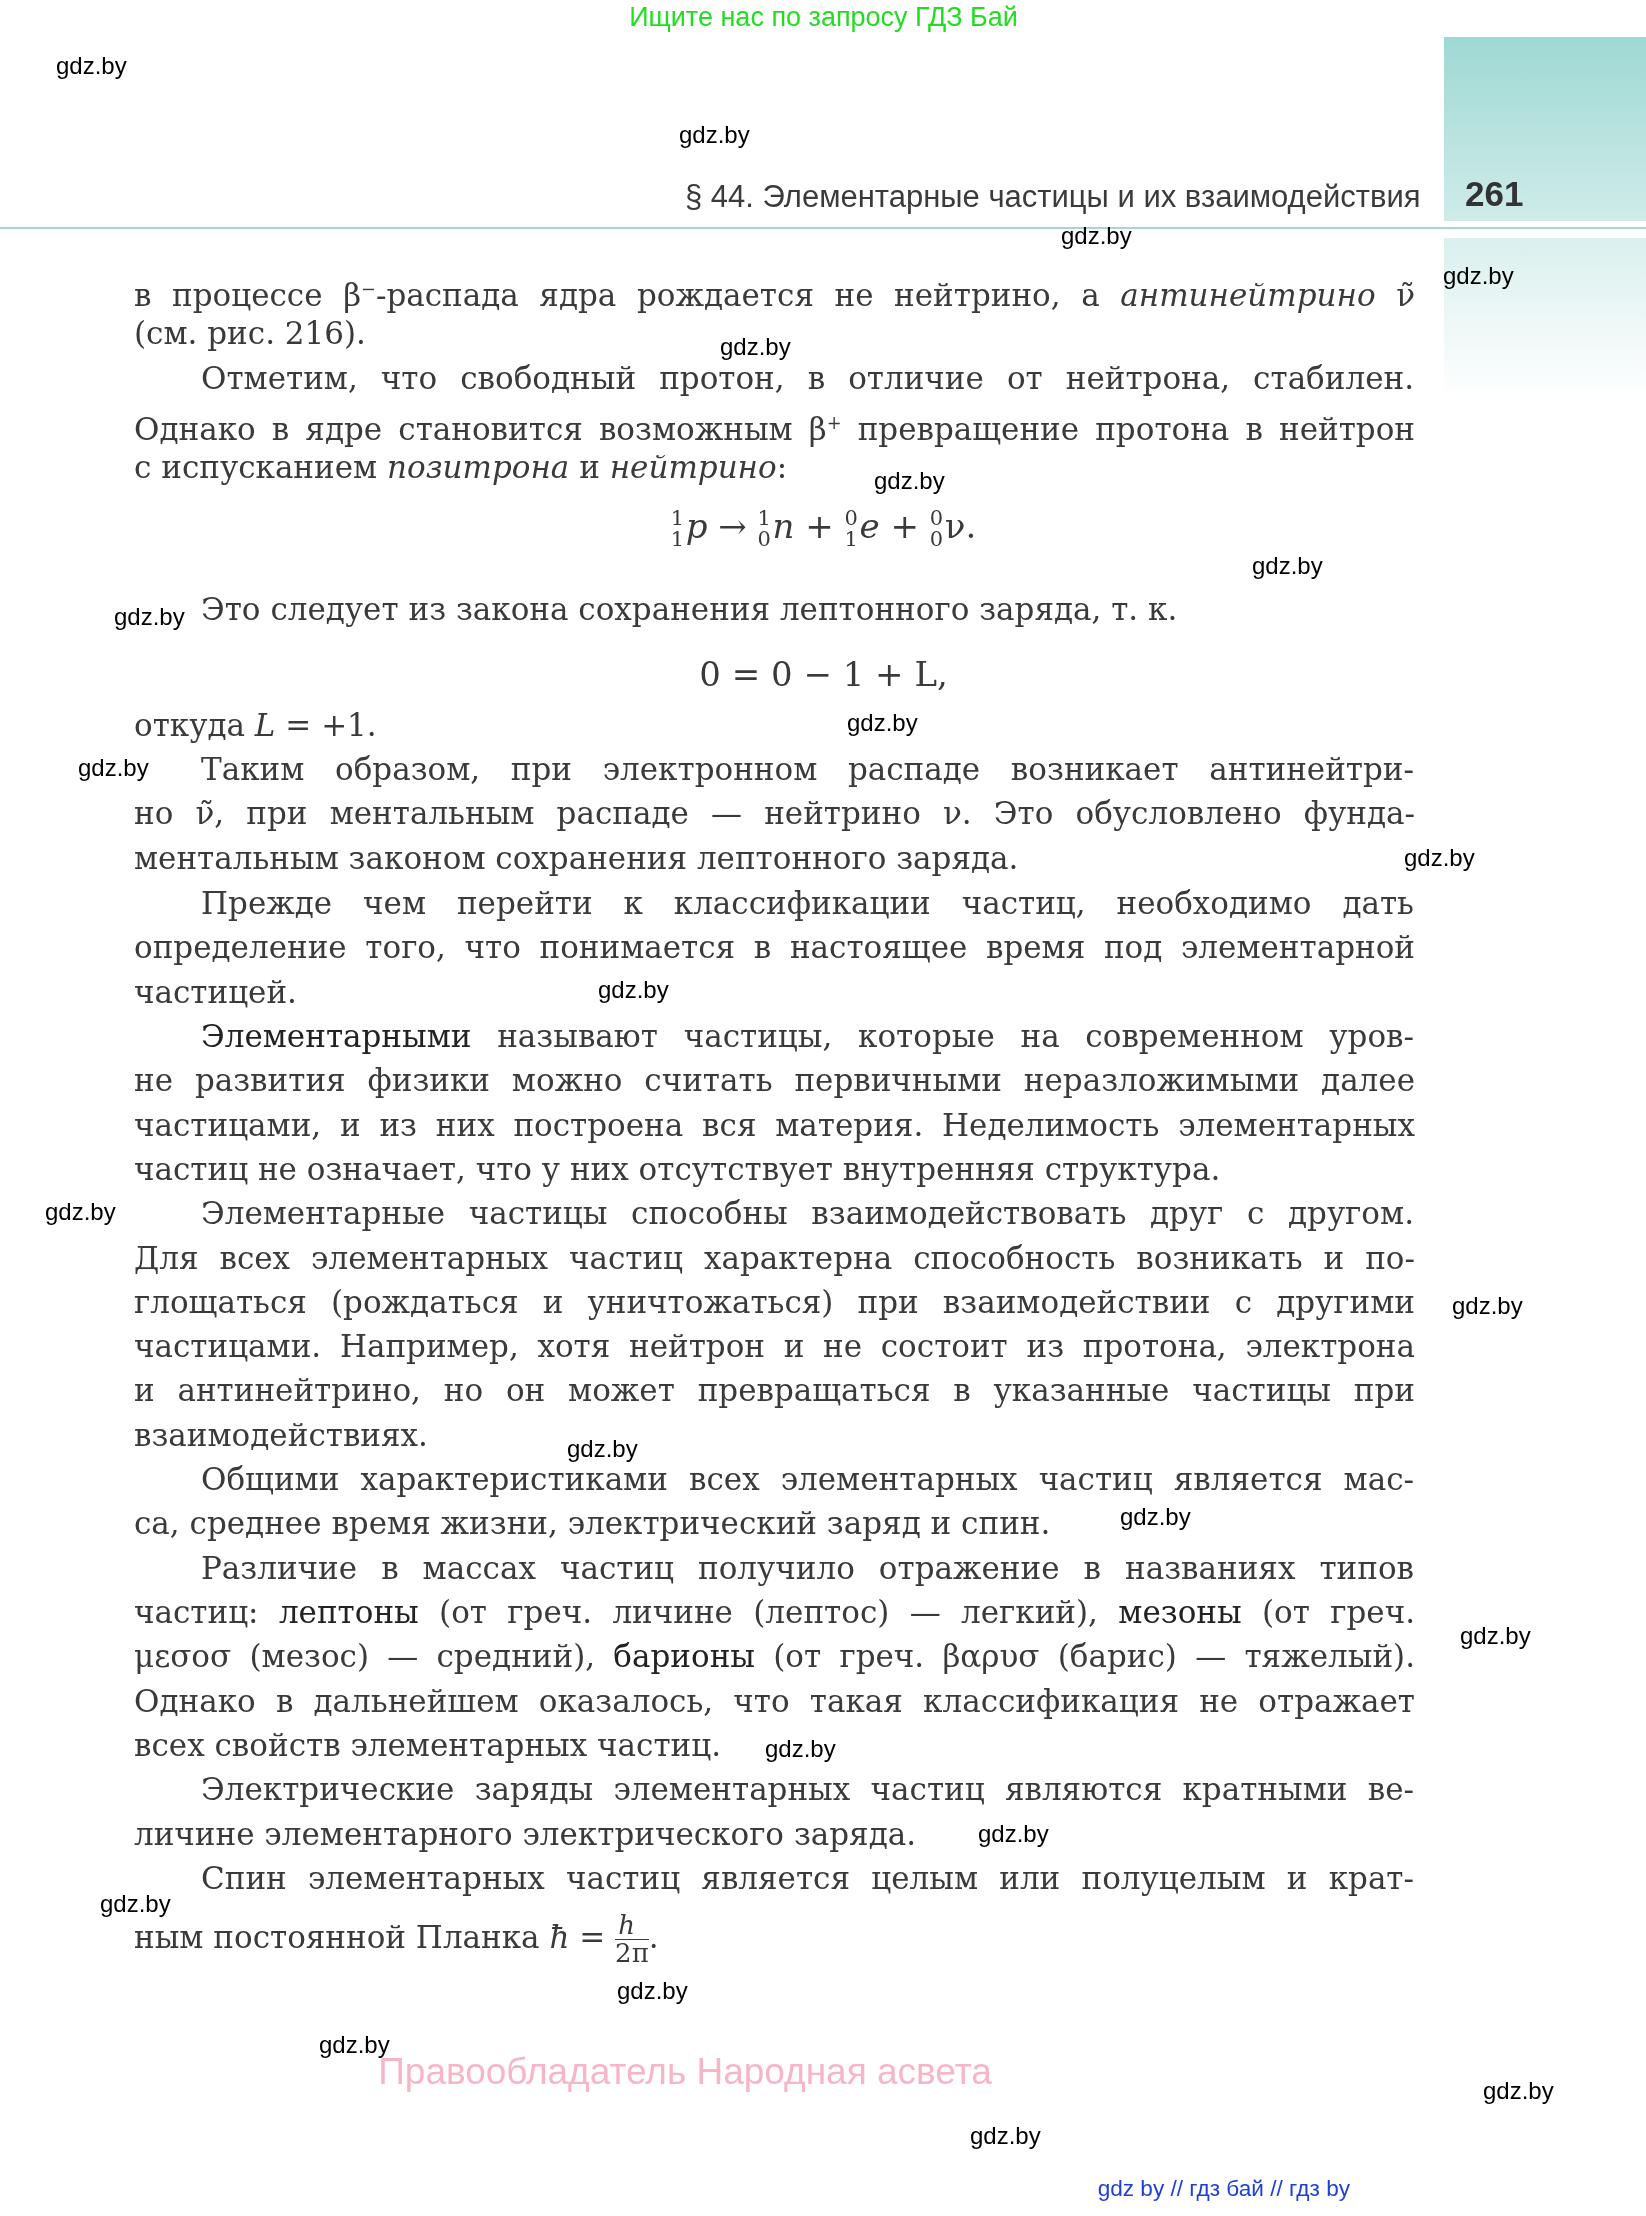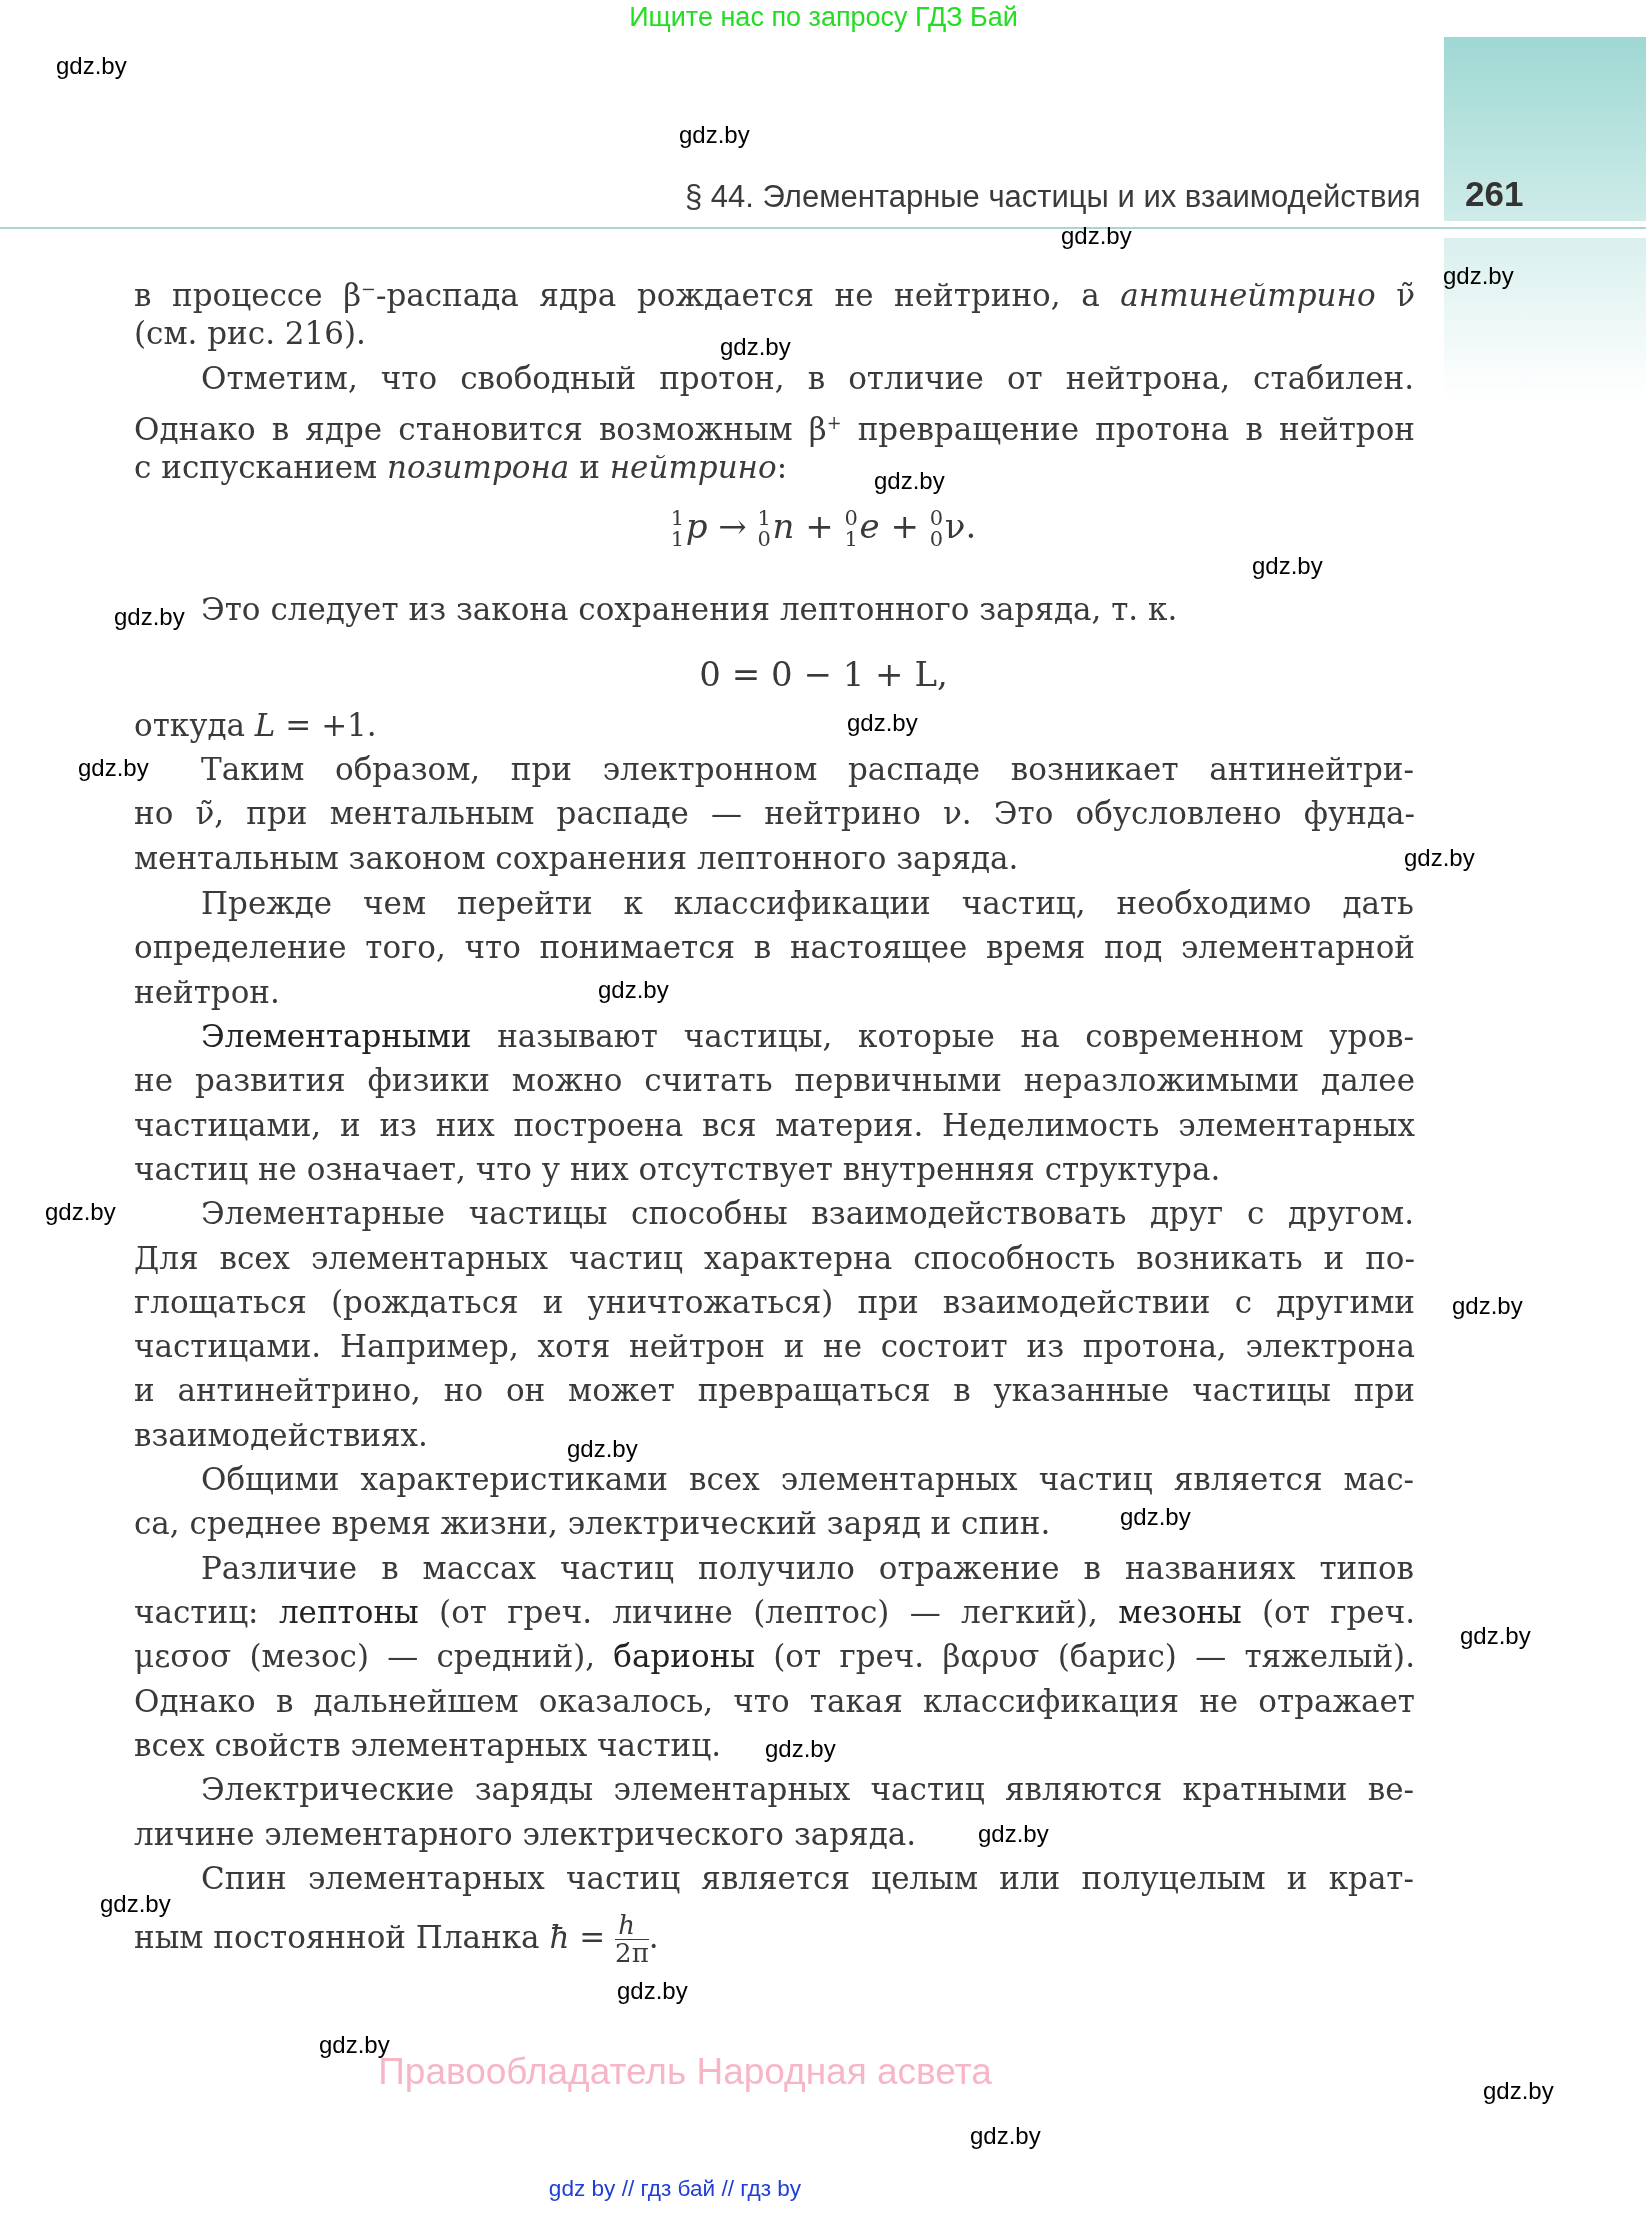--- a/index.html
+++ b/index.html
@@ -17,21 +17,21 @@
   .center{position:absolute;left:0;width:1647px;text-align:center;font-size:34px;}
   i{font-style:italic;}
   b{font-weight:normal;color:#222;}
   sup.s{font-size:17.7px;vertical-align:super;}
   .nuc{display:inline-block;vertical-align:middle;text-align:center;font-size:21px;line-height:21px;margin-right:1.6px;}
   .nuc span{display:block;}
   .frac{display:inline-block;vertical-align:middle;text-align:center;font-size:26px;line-height:27px;}
   .frac .num{display:block;border-bottom:1.6px solid #3a3a3a;padding:0 3.2px;font-style:italic;}
   .frac .den{display:block;}
   .copyright{position:absolute;left:0;width:1370px;top:2051px;text-align:center;font-family:"Liberation Sans",sans-serif;font-size:37px;color:#f7b6c6;}
-  .footer{position:absolute;left:0;width:1350px;top:2176px;text-align:center;font-family:"Liberation Sans",sans-serif;font-size:22.6px;color:#1f3fd6;}
+  .footer{position:absolute;left:0;width:1350px;top:2176px;text-align:right;font-family:"Liberation Sans",sans-serif;font-size:22.6px;color:#1f3fd6;}
 </style>
 </head>
 <body>
 
 <div class="topnote">Ищите нас по запросу ГДЗ Бай</div>
 
 <div class="tab-top"></div>
 <div class="tab-bot"></div>
 <div class="rule"></div>
 <div class="runhead">§ 44. Элементарные частицы и их взаимодействия</div>
@@ -82,21 +82,21 @@
 <div class="line ind last" style="top:587px">Это следует из закона сохранения лептонного заряда, т. к.</div>
 <div class="center" style="top:654px">0 = 0 − 1 + L,</div>
 <div class="line last" style="top:703px"><span>откуда </span><i>L</i><span> = +1.</span></div>
 
 <div class="line ind" style="top:747px">Таким образом, при электронном распаде возникает антинейтри-</div>
 <div class="line" style="top:791px">но ν̃, при ментальным распаде  — нейтрино ν. Это обусловлено фунда-</div>
 <div class="line last" style="top:836px">ментальным законом сохранения лептонного заряда.</div>
 
 <div class="line ind" style="top:881px">Прежде чем перейти к классификации частиц, необходимо дать</div>
 <div class="line" style="top:925px">определение того, что понимается в настоящее время под элементарной</div>
-<div class="line last" style="top:970px">нейтрон.</div>
+<div class="line last" style="top:970px">частицей.</div>
 
 <div class="line ind" style="top:1014px"><b>Элементарными</b><span> называют частицы, которые на современном уров-</span></div>
 <div class="line" style="top:1058px">не развития физики можно считать первичными неразложимыми далее</div>
 <div class="line" style="top:1103px">частицами, и из них построена вся материя. Неделимость элементарных</div>
 <div class="line last" style="top:1147px">частиц не означает, что у них отсутствует внутренняя структура.</div>
 
 <div class="line ind" style="top:1191px">Элементарные частицы способны взаимодействовать друг с другом.</div>
 <div class="line" style="top:1236px">Для всех элементарных частиц характерна способность возникать и по-</div>
 <div class="line" style="top:1280px">глощаться (рождаться и уничтожаться) при взаимодействии с другими</div>
 <div class="line" style="top:1324px">частицами. Например, хотя нейтрон и не состоит из протона, электрона</div>

